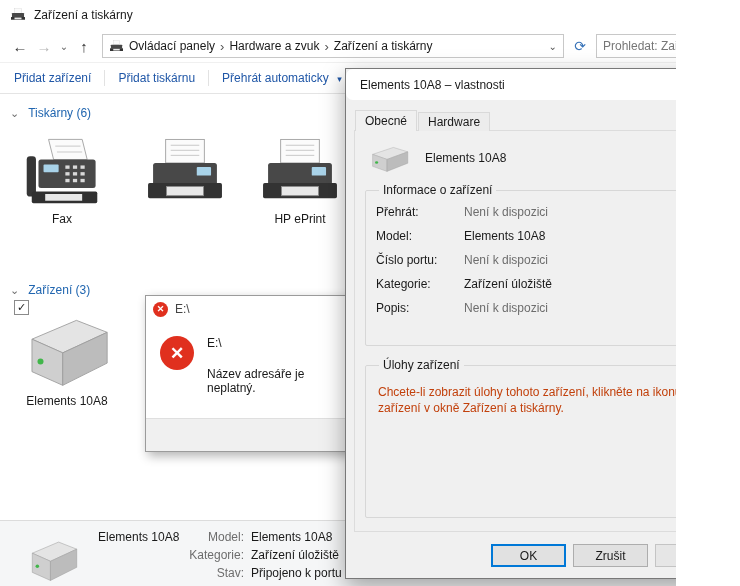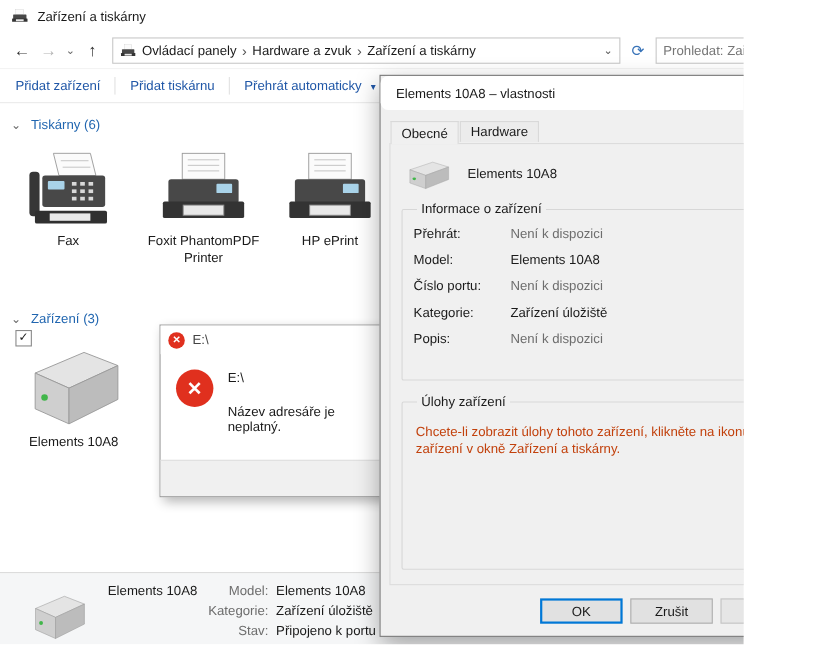--- a/index.html
+++ b/index.html
@@ -82,21 +82,21 @@
   .dl { color:#6d6d6d; text-align:right; white-space:nowrap; }
   .dv { color:#1a1a1a; white-space:nowrap; }
 
   
   .dialog { position:absolute; left:345px; top:68px; width:395px; height:511px; background:#f0f0f0;
             border:1px solid #787878; box-shadow:0 8px 22px rgba(0,0,0,.35); z-index:30; }
   .dlg-titlebar { height:31px; background:#fff; display:flex; align-items:center; padding-left:14px;border-radius:7px; }
   .dlg-title { font-size:12px; color:#1a1a1a; }
   .dlg-close { position:absolute; top:0; right:0; width:40px; height:31px; display:flex;
                align-items:center; justify-content:center; font-size:13px; color:#1a1a1a; }
-  .tabs { position:absolute; top:41px; left:9px; display:flex; align-items:flex-start; z-index:3; }
+  .tabs { position:absolute; top:41px; left:9px; display:flex; align-items:flex-end; z-index:3; }
   .tab { height:19px; line-height:19px; padding:0 9px; border:1px solid #d9d9d9; border-bottom:none;
          background:#ececec; margin-right:1px; font-size:12px; }
   .tab.active { height:21px; line-height:21px; background:#f0f0f0; }
   .tab-page { position:absolute; top:61px; left:8px; right:8px; bottom:46px;
               border:1px solid #dcdcdc; background:#f0f0f0; z-index:2; }
   .dev-header { display:flex; align-items:center; gap:14px; padding:12px 0 6px 12px; }
   .dev-name { font-size:12px; }
   fieldset.group { margin:4px 10px 0 10px; border:1px solid #d7d7d7; border-radius:2px;
                    padding:8px 10px 12px 10px; }
   fieldset.group legend { font-size:12px; color:#1a1a1a; padding:0 4px; margin-left:3px; }
@@ -213,21 +213,20 @@
           <rect x="27" y="4" width="46" height="28" fill="#fbfbfb" stroke="#9a9a9a"></rect>
           <line x1="33" y1="11" x2="67" y2="11" stroke="#c0c0c0"></line>
           <line x1="33" y1="17" x2="67" y2="17" stroke="#c0c0c0"></line>
           <line x1="33" y1="23" x2="67" y2="23" stroke="#c0c0c0"></line>
           <rect x="12" y="32" width="76" height="26" rx="3" fill="#484848"></rect>
           <rect x="64" y="37" width="17" height="10" rx="1" fill="#a9d3e9"></rect>
           <rect x="6" y="56" width="88" height="18" rx="2" fill="#333333"></rect>
           <rect x="28" y="60" width="44" height="11" fill="#e8e8e8" stroke="#8a8a8a"></rect>
         </svg>
       </div>
-      <div class="tile-label">Foxit PhantomPDF Printer</div>
     </div>
 
     <div class="tile t-hp">
       <div class="tile-icon">
         <svg viewBox="0 0 100 88" width="84" height="74">
           <rect x="27" y="4" width="46" height="28" fill="#fbfbfb" stroke="#9a9a9a"></rect>
           <line x1="33" y1="11" x2="67" y2="11" stroke="#c0c0c0"></line>
           <line x1="33" y1="17" x2="67" y2="17" stroke="#c0c0c0"></line>
           <line x1="33" y1="23" x2="67" y2="23" stroke="#c0c0c0"></line>
           <rect x="12" y="32" width="76" height="26" rx="3" fill="#484848"></rect>

